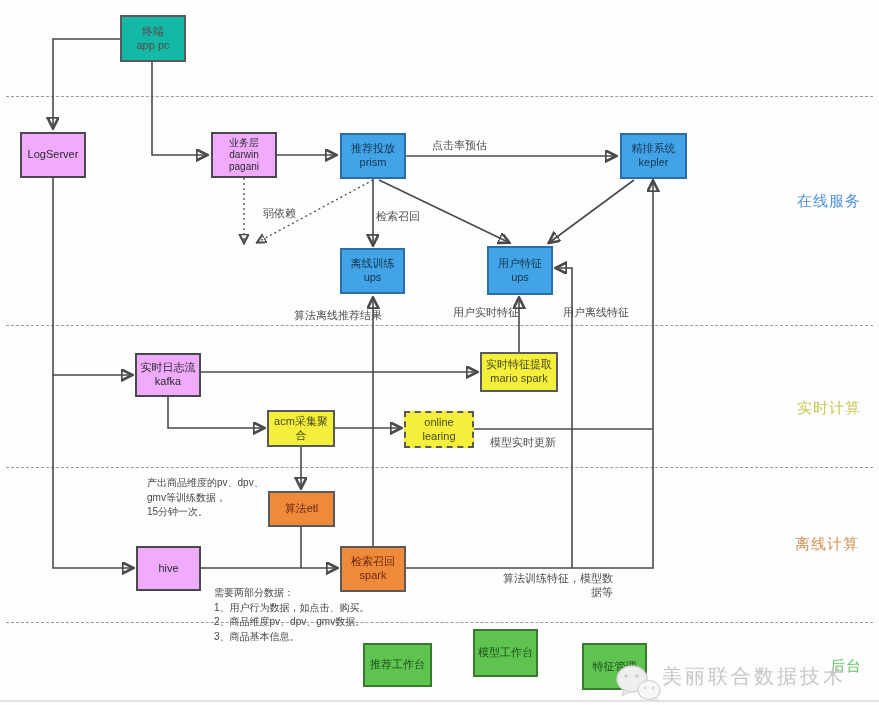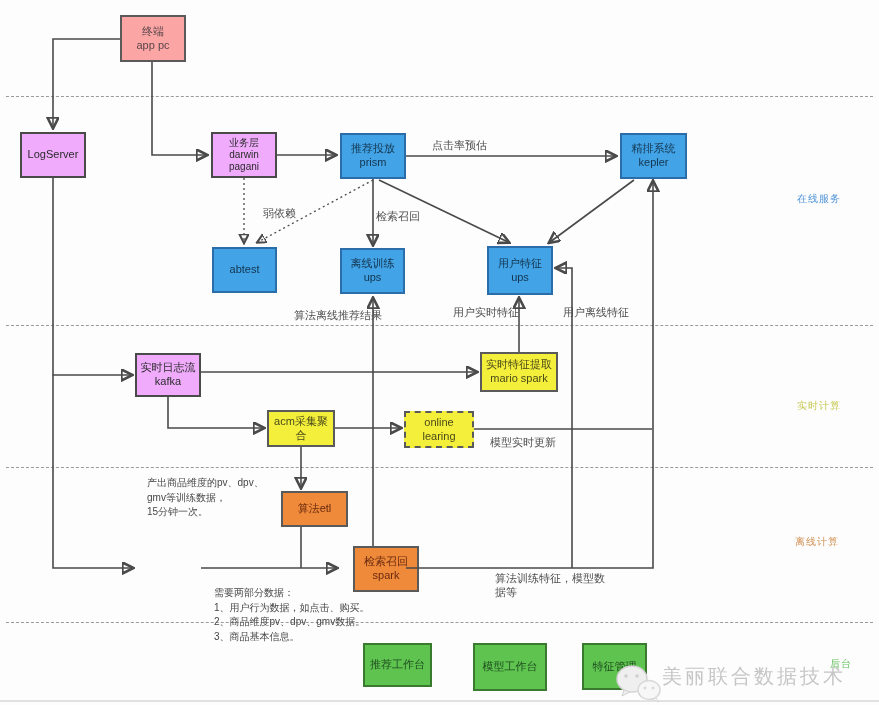--- a/index.html
+++ b/index.html
@@ -3,29 +3,29 @@
 <meta charset="utf-8">
 <style>
   html,body{margin:0;padding:0;background:#ffffff;}
   #canvas{position:relative;width:879px;height:705px;background:#fdfdfd;
           font-family:"Liberation Sans","DejaVu Sans",sans-serif;overflow:hidden;}
   .node{position:absolute;box-sizing:border-box;border:2px solid #4a4a4a;
         display:flex;align-items:center;justify-content:center;text-align:center;
         font-size:11px;line-height:1.25;white-space:pre-line;color:#333;}
   .blue{background:#42a4e6;border-color:#2a6da8;color:#14344f;}
   .gray{background:#f0abfc;border-color:#4a4a4a;color:#2b2b2b;}
-  .pink{background:#fca5a5;border-color:#5a5a5a;color:#5a474a;}
+  .pink{background:#14b8a6;border-color:#5a5a5a;color:#5a474a;}
   .yellow{background:#f4ef3b;border-color:#5a5a5a;color:#4a4a1a;}
-  .orange{background:#ee8a3a;border-color:#5a5a5a;color:#6b2a10;margin-left:13px;}
+  .orange{background:#ee8a3a;border-color:#5a5a5a;color:#6b2a10;}
   .green{background:#5ec34f;border-color:#3a7a2e;color:#1f4d1f;}
   .dashedb{border-style:dashed;}
   .small{font-size:10px;line-height:1.2;}
   .elabel{position:absolute;font-size:11px;color:#4f4f4f;white-space:pre-line;line-height:1.3;}
   .note{position:absolute;font-size:10px;color:#474747;white-space:pre-line;line-height:1.45;}
-  .zlabel{position:absolute;font-size:10px;letter-spacing:1px;font-family:Liberation Mono, monospace;}
+  .zlabel{position:absolute;font-size:15px;letter-spacing:1px;font-family:Liberation Mono, monospace;}
   .divider{position:absolute;left:6px;right:6px;height:0;border-top:1px dashed #9a9a9a;}
   .bottomline{position:absolute;left:0;right:0;top:700px;border-top:2px solid #e2e2e2;}
   #arrows{position:absolute;left:0;top:0;pointer-events:none;}
   #arrows path{fill:none;stroke:#4a4a4a;stroke-width:1.6;}
   #arrows path.dot{stroke-dasharray:2 3;stroke-width:1.3;}
   .wm{position:absolute;left:614px;top:663px;display:flex;align-items:flex-start;}
   .wm-text{font-size:20px;color:#c6c6c6;letter-spacing:3px;padding-bottom:2px;}
 </style>
 </head>
 <body>
@@ -41,48 +41,48 @@
   <div class="node pink" style="left:120px;top:15px;width:66px;height:47px">终端
 app pc</div>
   <div class="node gray" style="left:20px;top:132px;width:66px;height:46px">LogServer</div>
   <div class="node gray small" style="left:211px;top:132px;width:66px;height:46px">业务层
 darwin
 pagani</div>
   <div class="node blue" style="left:340px;top:133px;width:66px;height:46px">推荐投放
 prism</div>
   <div class="node blue" style="left:620px;top:133px;width:67px;height:46px">精排系统
 kepler</div>
-  <div class="node blue" style="left:212px;top:247px;width:65px;height:46px">abtest</div>
   <div class="node blue" style="left:340px;top:248px;width:65px;height:46px">离线训练
 ups</div>
   <div class="node blue" style="left:487px;top:246px;width:66px;height:49px">用户特征
 ups</div>
   <div class="node gray" style="left:135px;top:353px;width:66px;height:44px">实时日志流
 kafka</div>
   <div class="node yellow" style="left:480px;top:352px;width:78px;height:40px">实时特征提取
 mario spark</div>
   <div class="node yellow" style="left:267px;top:410px;width:68px;height:37px">acm采集聚
 合</div>
   <div class="node yellow dashedb" style="left:404px;top:411px;width:70px;height:37px">online
 learing</div>
   <div class="node orange" style="left:268px;top:491px;width:67px;height:36px">算法etl</div>
+  <div class="node gray" style="left:136px;top:546px;width:65px;height:45px">hive</div>
   <div class="node orange" style="left:340px;top:546px;width:66px;height:46px">检索召回
 spark</div>
   <div class="node green" style="left:363px;top:643px;width:69px;height:44px">推荐工作台</div>
-  <div class="node green" style="left:473px;top:643px;width:74px;height:48px">模型工作台</div>
+  <div class="node green" style="left:473px;top:629px;width:65px;height:48px">模型工作台</div>
   <div class="node green" style="left:582px;top:643px;width:65px;height:47px">特征管理</div>
 
   <div class="elabel" style="left:432px;top:138px">点击率预估</div>
   <div class="elabel" style="left:263px;top:206px">弱依赖</div>
   <div class="elabel" style="left:376px;top:209px">检索召回</div>
   <div class="elabel" style="left:294px;top:308px">算法离线推荐结果</div>
   <div class="elabel" style="left:453px;top:305px">用户实时特征</div>
   <div class="elabel" style="left:563px;top:305px">用户离线特征</div>
   <div class="elabel" style="left:490px;top:435px">模型实时更新</div>
-  <div class="elabel" style="left:495px;top:571px;width:118px;text-align:left">算法训练特征，模型数
+  <div class="elabel" style="left:495px;top:571px;width:118px;text-align:right">算法训练特征，模型数
 据等</div>
 
   <div class="note" style="left:147px;top:476px">产出商品维度的pv、dpv、
 gmv等训练数据，
 15分钟一次。</div>
   <div class="note" style="left:214px;top:586px">需要两部分数据：
 1、用户行为数据，如点击、购买。
 2、商品维度pv、dpv、gmv数据。
 3、商品基本信息。</div>
 

